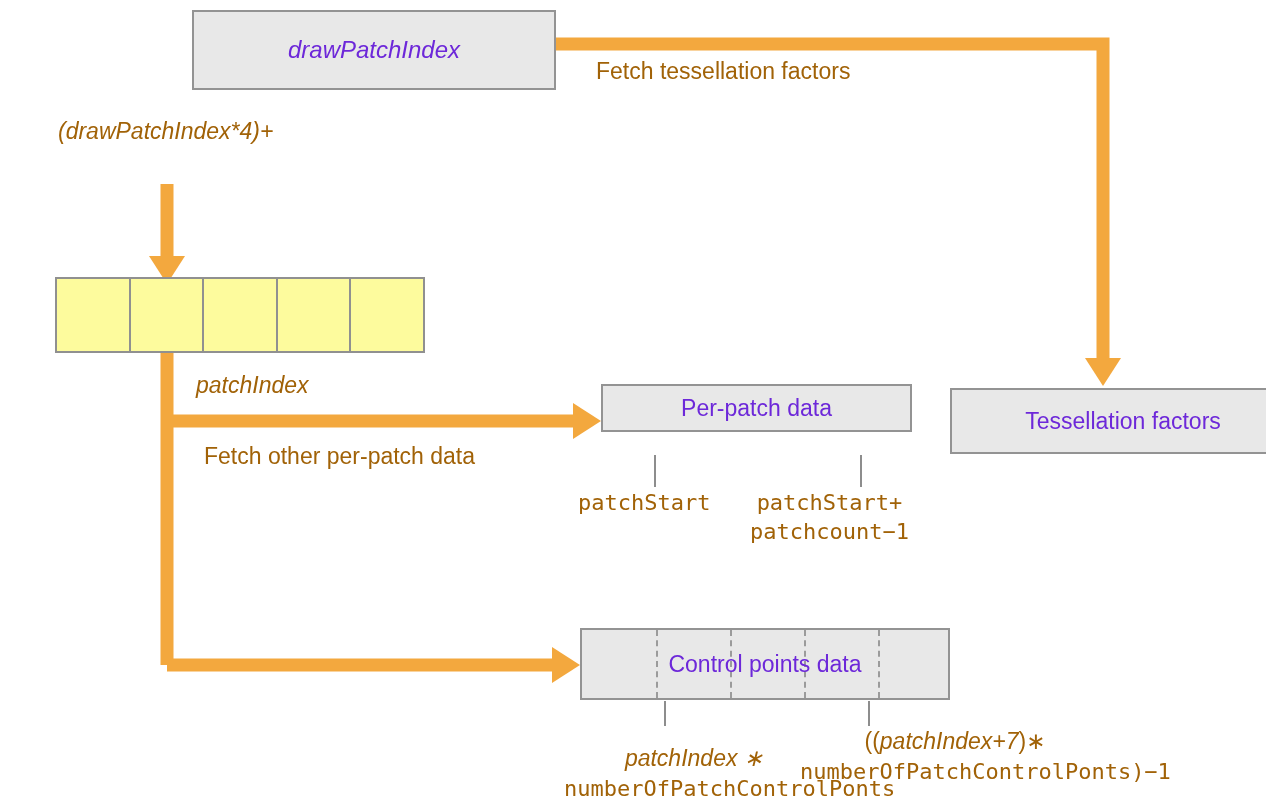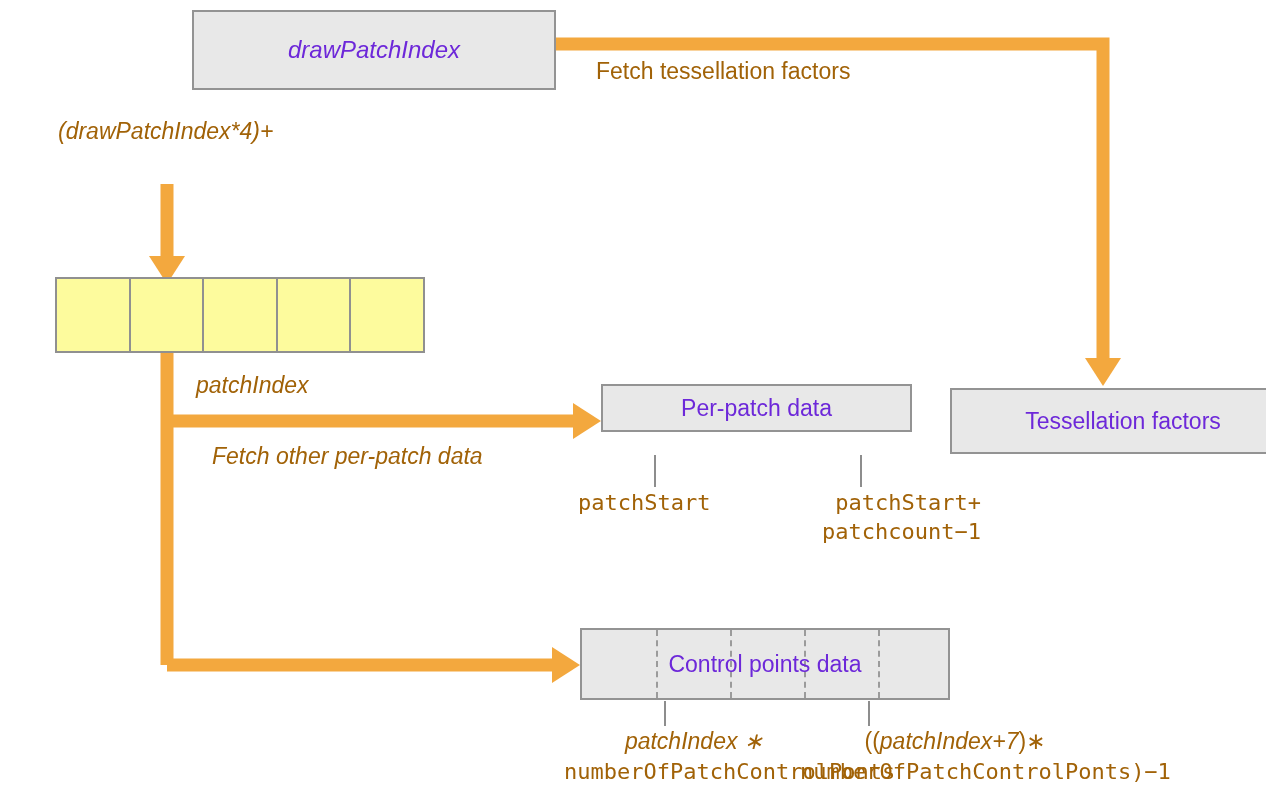--- a/index.html
+++ b/index.html
@@ -101,31 +101,31 @@
     font-style: italic;
     font-size: 23px;
   }
 
   #txt-offset-expr      { left: 58px;  top: 118px; }
   #txt-offset-expr .l1  { font-family: "Liberation Sans", sans-serif; font-style: italic; font-size: 23px; display:block; }
   #txt-offset-expr .l2  { font-family: "DejaVu Sans Mono","Liberation Mono", monospace; font-size: 22px; display:block; margin-top: 4px;}
 
   #txt-bufname          { left: 229px; top: 236px; }
   #txt-patchindex       { left: 196px; top: 372px; }
-  #txt-fetchother       { left: 212px; top: 443px; font-style: italic; }
+  #txt-fetchother       { left: 204px; top: 443px; }
   #txt-fetchtess        { left: 596px; top: 58px; }
 
   #txt-patchstart       { left: 578px; top: 490px; }
-  #txt-patchstartend    { left: 822px; top: 490px; text-align: right; }
+  #txt-patchstartend    { left: 750px; top: 490px; text-align: center; }
   #txt-patchstartend .l { display: block; }
   #txt-patchstartend .l2 { margin-top: 4px; }
 
   #txt-cp-left          { left: 564px; top: 728px; text-align: center; width: 260px; }
   #txt-cp-left .l       { display: block; }
-  #txt-cp-left .l1      { font-family: "Liberation Sans", sans-serif; font-style: italic; font-size: 23px; }
+  #txt-cp-left .l1      { font-family: "Liberation Sans", sans-serif; font-style: italic; font-size: 23px; margin-top: 17px; }
   #txt-cp-left .l2      { font-family: "DejaVu Sans Mono","Liberation Mono", monospace; font-size: 22px; margin-top: 4px; }
 
   #txt-cp-right         { left: 800px; top: 728px; text-align: center; width: 310px; }
   #txt-cp-right .l      { display: block; }
   #txt-cp-right .l1     { font-size: 23px; font-family: "Liberation Sans", sans-serif; }
   #txt-cp-right .l1 i   { font-style: italic; }
   #txt-cp-right .l2     { font-family: "DejaVu Sans Mono","Liberation Mono", monospace; font-size: 22px; margin-top: 4px; }
 </style>
 </head>
 <body>

